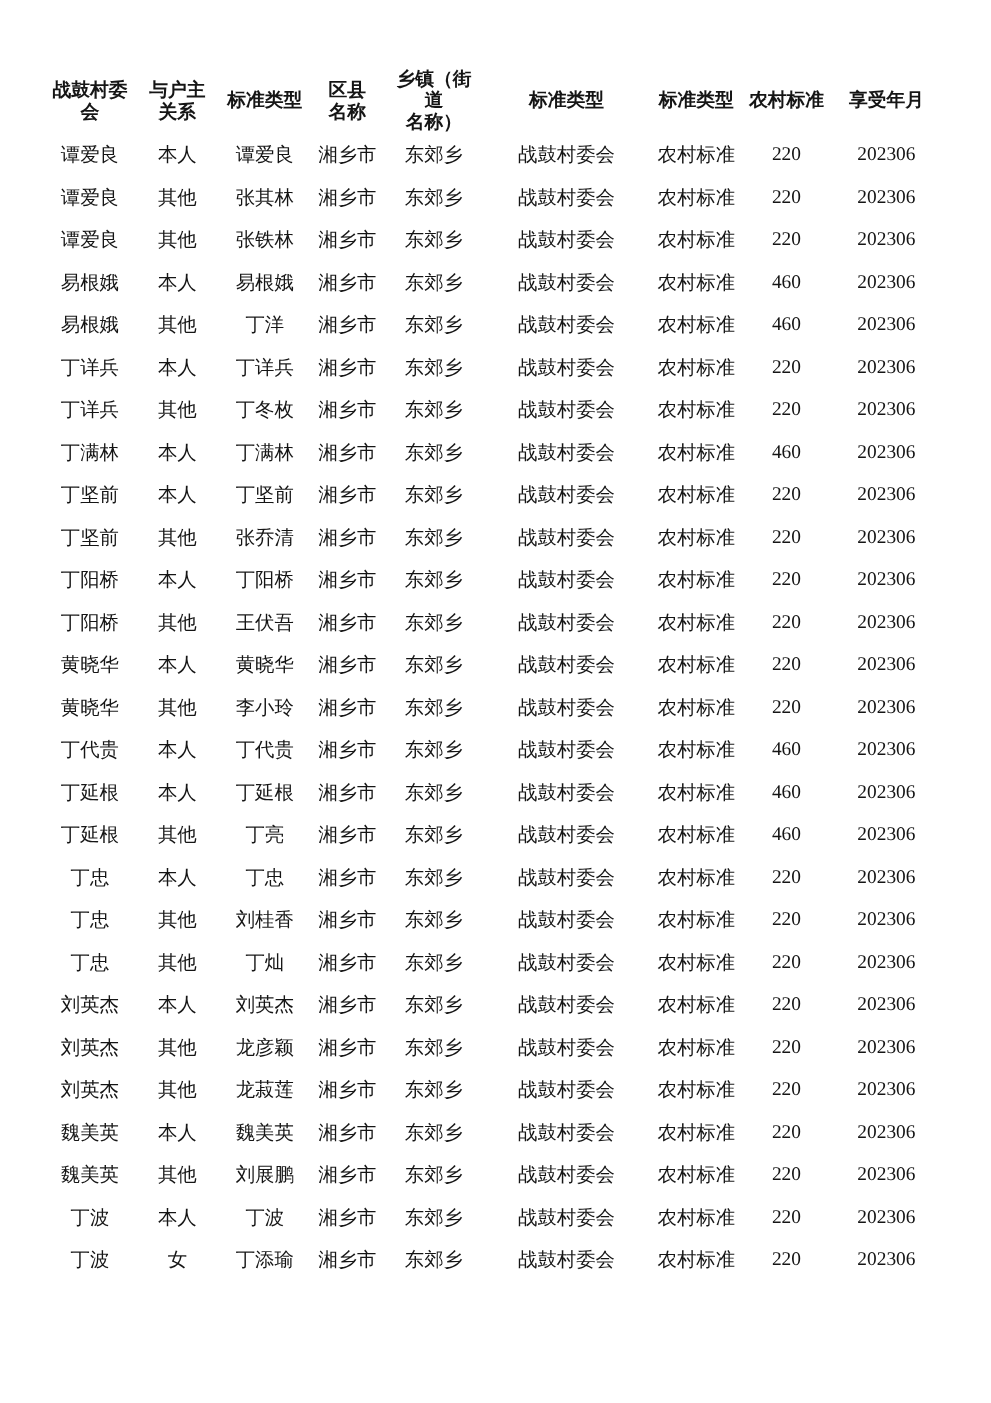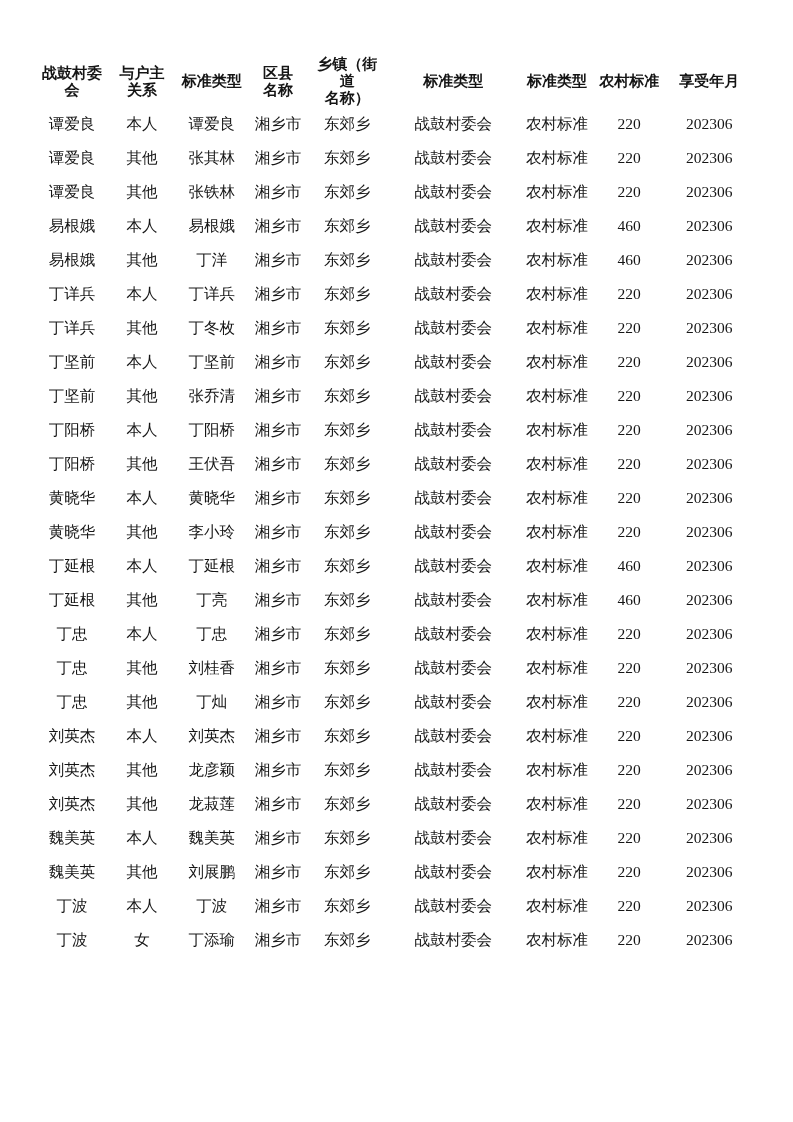--- a/index.html
+++ b/index.html
@@ -156,20 +156,31 @@
           <td>其他</td>
           <td>丁冬枚</td>
           <td>湘乡市</td>
           <td>东郊乡</td>
           <td>战鼓村委会</td>
           <td>农村标准</td>
           <td>220</td>
           <td>202306</td>
         </tr>
         <tr>
+          <td>丁满林</td>
+          <td>本人</td>
+          <td>丁满林</td>
+          <td>湘乡市</td>
+          <td>东郊乡</td>
+          <td>战鼓村委会</td>
+          <td>农村标准</td>
+          <td>460</td>
+          <td>202306</td>
+        </tr>
+        <tr>
           <td>丁坚前</td>
           <td>本人</td>
           <td>丁坚前</td>
           <td>湘乡市</td>
           <td>东郊乡</td>
           <td>战鼓村委会</td>
           <td>农村标准</td>
           <td>220</td>
           <td>202306</td>
         </tr>
@@ -219,20 +230,31 @@
         </tr>
         <tr>
           <td>黄晓华</td>
           <td>其他</td>
           <td>李小玲</td>
           <td>湘乡市</td>
           <td>东郊乡</td>
           <td>战鼓村委会</td>
           <td>农村标准</td>
           <td>220</td>
+          <td>202306</td>
+        </tr>
+        <tr>
+          <td>丁代贵</td>
+          <td>本人</td>
+          <td>丁代贵</td>
+          <td>湘乡市</td>
+          <td>东郊乡</td>
+          <td>战鼓村委会</td>
+          <td>农村标准</td>
+          <td>460</td>
           <td>202306</td>
         </tr>
         <tr>
           <td>丁延根</td>
           <td>本人</td>
           <td>丁延根</td>
           <td>湘乡市</td>
           <td>东郊乡</td>
           <td>战鼓村委会</td>
           <td>农村标准</td>

